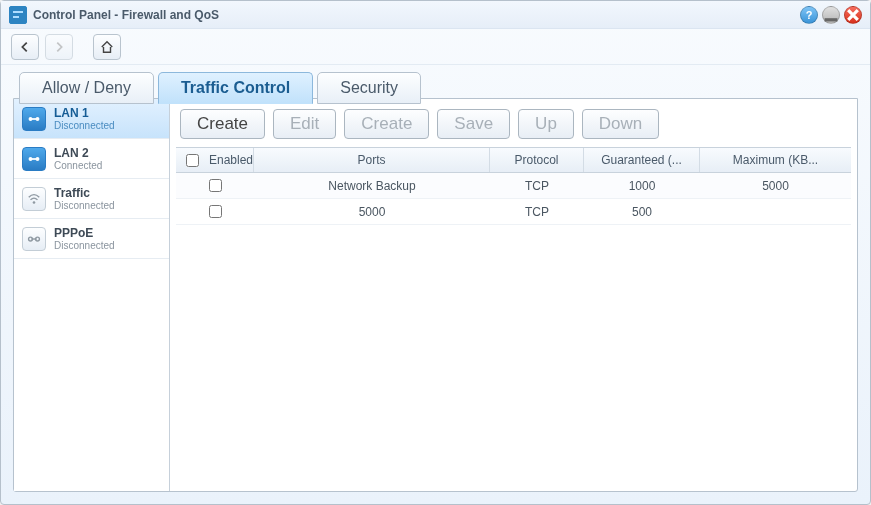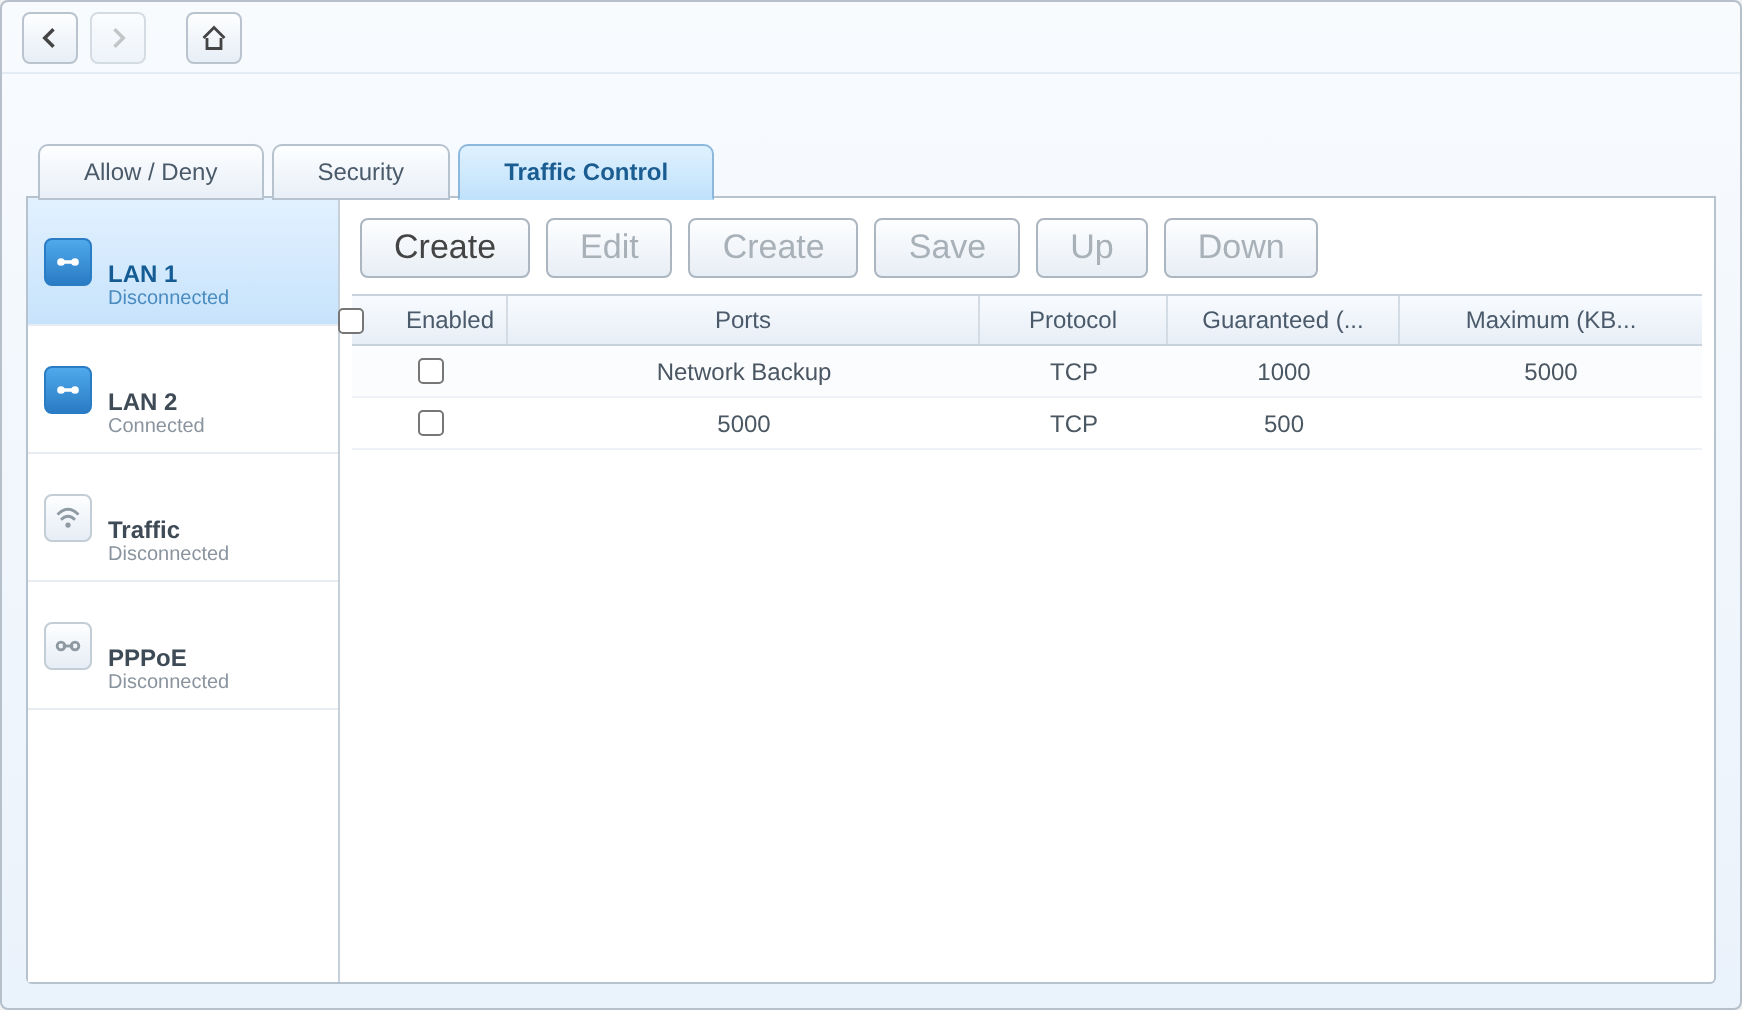--- a/index.html
+++ b/index.html
@@ -105,21 +105,21 @@
     padding: 6px 22px;
     border:1px solid #b6c2ce;
     background: linear-gradient(#fdfeff,#e8eff7);
     color:#4a5a6a;
     border-top-left-radius:5px;
     border-top-right-radius:5px;
     margin-right:4px;
     cursor:pointer;
     position:relative;
     top:1px;
-    font-size:12px;
+    font-size:16px;
   }
   .tab.active {
     background: linear-gradient(#dff1ff,#c1e2fb);
     border-color:#8cb8dc;
     color:#1b5d91;
     font-weight:bold;
     border-bottom:1px solid #c1e2fb;
     z-index:3;
   }
   .tab:not(.active) {
@@ -159,21 +159,21 @@
     background:linear-gradient(#fdfeff,#e6edf5);
     display:flex;align-items:center;justify-content:center;
   }
   .navitem .nicon.active-lan {
     background:linear-gradient(#4fa9eb,#2a7cc4);
     border-color:#2a7cc4;
   }
   .navitem .nicon svg {width:14px;height:14px;}
   .navitem .ninfo { display:flex; flex-direction:column;}
   .navitem.sel .nname { color:#155c95; font-weight:bold;}
-  .navitem .nname { font-weight:bold; color:#3e4a56; font-size:12px;margin-top:24px;}
+  .navitem .nname { font-weight:bold; color:#3e4a56; font-size:12px;}
   .navitem .nstatus { color:#8a949e; font-size:10px;}
   .navitem.sel .nstatus { color:#4a8cc0;}
   
   .main {
     flex:1;
     display:flex;
     flex-direction:column;
     padding:6px;
   }
   .btnrow {
@@ -230,30 +230,45 @@
     display:flex;
     align-items:center;
     justify-content:center;
     padding:0 6px;
   }
   .c-en { width:78px;}
   .c-ports { width:236px;}
   .c-proto { width:94px;}
   .c-guar { width:116px;}
   .c-max { flex:1;}
-  .ghead .c-en { gap:21px; justify-content:flex-end; padding-left:10px;}
+  .ghead .c-en { gap:10px; justify-content:space-between; padding-left:10px;}
   input[type=checkbox]{
     width:13px;height:13px;
   }
 </style>
 </head>
 <body>
 
 <div class="window">
 
+  <div class="titlebar">
+    <span class="app-icon"></span>
+    <span class="title">Control Panel - Firewall and QoS</span>
+    <span class="tbtn help">?</span>
+    <span class="tbtn min">
+      <svg viewBox="0 0 10 10">
+          <rect x="1" y="7" width="8" height="2" fill="#666"></rect>
+        </svg>
+    </span>
+    <span class="tbtn close">
+      <svg viewBox="0 0 10 10">
+          <path d="M2 2 L8 8 M8 2 L2 8" stroke="#fff" stroke-width="2"></path>
+        </svg>
+    </span>
+  </div>
 
   <div class="toolbar">
     <div class="toolbtn">
       <svg viewBox="0 0 16 16">
           <path d="M10 3 L5 8 L10 13" fill="none" stroke="#444" stroke-width="2"></path>
         </svg>
     </div>
     <div class="toolbtn disabled">
       <svg viewBox="0 0 16 16">
           <path d="M6 3 L11 8 L6 13" fill="none" stroke="#999" stroke-width="2"></path>
@@ -264,22 +279,22 @@
       <svg viewBox="0 0 16 16">
           <path d="M2 8 L8 2 L14 8 M4 8 V14 H12 V8" fill="none" stroke="#444" stroke-width="1.6"></path>
         </svg>
     </div>
   </div>
 
   <div class="content">
 
     <div class="tabs">
       <div class="tab">Allow / Deny</div>
+      <div class="tab active">Traffic Control</div>
       <div class="tab">Security</div>
-      <div class="tab active">Traffic Control</div>
     </div>
 
     <div class="panel">
 
       <div class="navlist">
         <div class="navitem sel">
           <span class="nicon active-lan">
             <svg viewBox="0 0 16 16">
                 <circle cx="4" cy="8" r="2.2" fill="#fff"></circle>
                 <circle cx="12" cy="8" r="2.2" fill="#fff"></circle>

